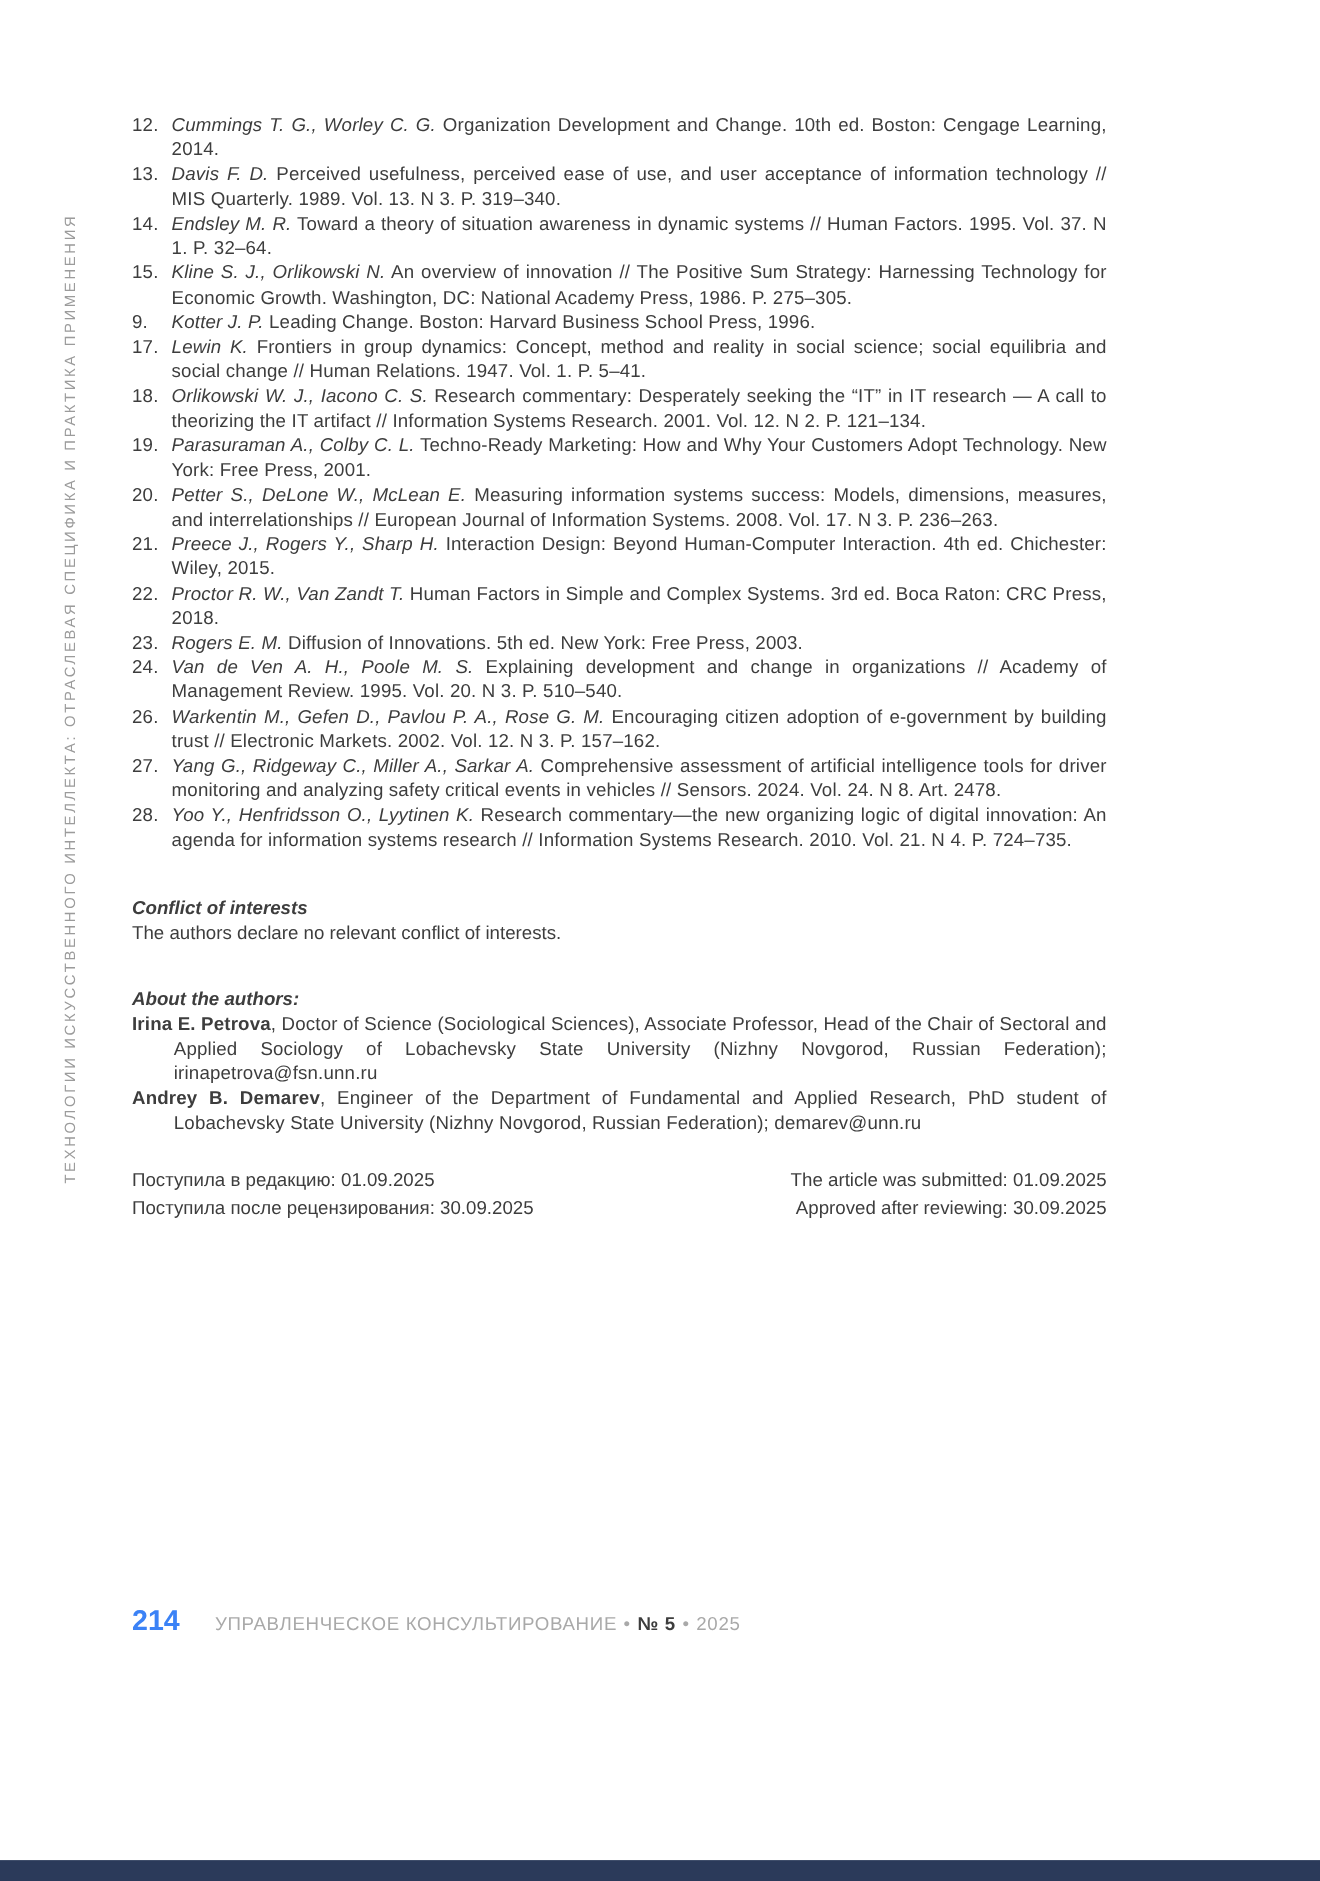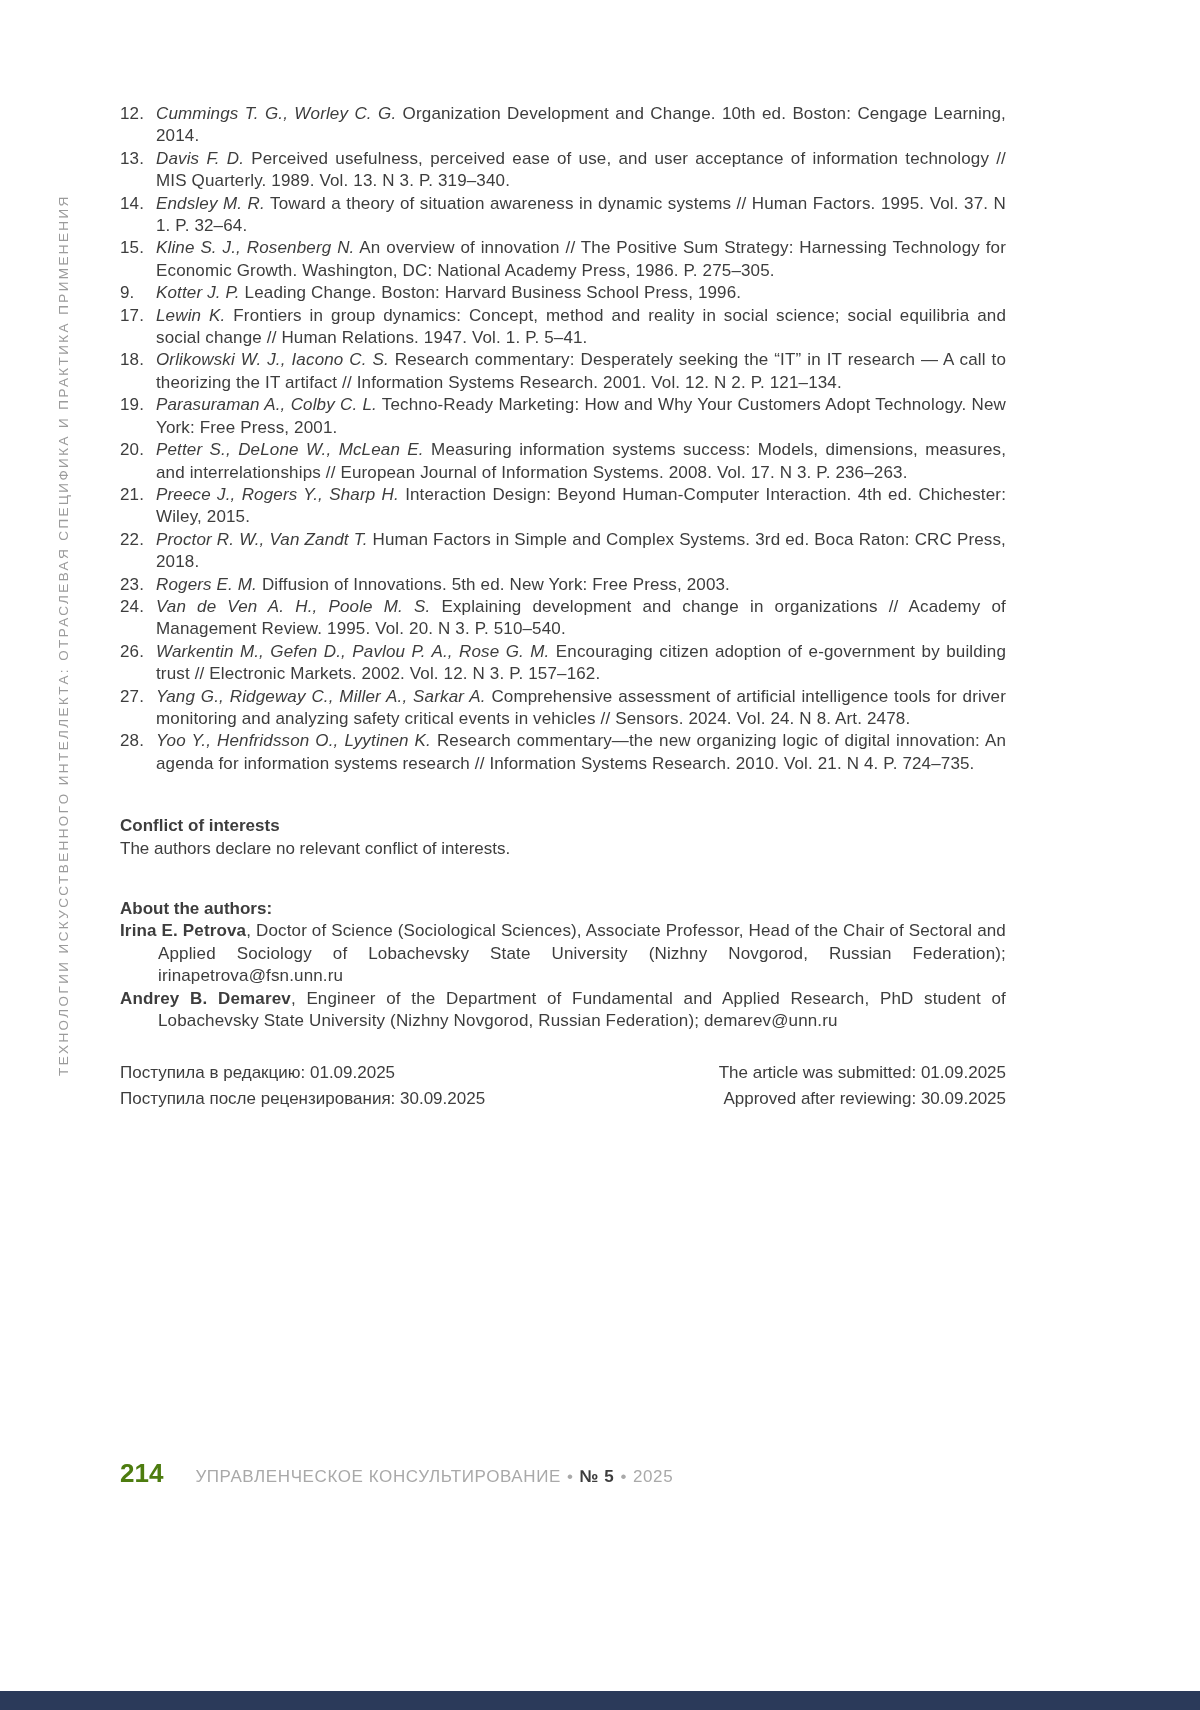--- a/index.html
+++ b/index.html
@@ -41,20 +41,21 @@
     letter-spacing:0.15px;
     text-align:justify;
   }
   .ref-item { padding-left:36px; }
   .ref-num { display:inline-block; width:36px; margin-left:-36px; }
   .ref-authors { font-style:italic; }
 
   .sec-heading {
     font-size:17px;
     font-weight:bold;
+    font-style:italic;
     line-height:22.4px;
   }
   .conflict { margin-top:40px; }
   .conflict p { font-size:17px; line-height:22.4px; }
 
   .about { margin-top:38px; }
   .author-entry {
     font-size:17px;
     line-height:22.4px;
     letter-spacing:0.15px;
@@ -76,21 +77,21 @@
     position:absolute;
     left:120px;
     top:1458px;
     width:886px;
     display:flex;
     align-items:baseline;
   }
   .page-number {
     font-size:26px;
     font-weight:bold;
-    color:#4d7c0f;
+    color:#3b82f6;
   }
   .journal-line {
     margin-left:32px;
     font-size:17px;
     letter-spacing:0.6px;
     color:#a9a9a9;
     white-space:nowrap;
   }
   .journal-line .sep { margin:0 6px; color:#a9a9a9; }
   .journal-line .issue { color:#3d3d3d; font-weight:bold; }
@@ -108,21 +109,21 @@
 <div class="page">
 
   <div class="sidebar-vertical">ТЕХНОЛОГИИ ИСКУССТВЕННОГО ИНТЕЛЛЕКТА: ОТРАСЛЕВАЯ СПЕЦИФИКА И ПРАКТИКА ПРИМЕНЕНИЯ</div>
 
   <main class="content">
 
     <ol class="references" id="refs">
         <li class="ref-item"><span class="ref-num">12.</span><span class="ref-authors">Cummings T. G., Worley C. G.</span> <span>Organization Development and Change. 10th ed. Boston: Cengage Learning, 2014.</span></li>
         <li class="ref-item"><span class="ref-num">13.</span><span class="ref-authors">Davis F. D.</span> <span>Perceived usefulness, perceived ease of use, and user acceptance of information technology // MIS Quarterly. 1989. Vol. 13. N 3. P. 319–340.</span></li>
         <li class="ref-item"><span class="ref-num">14.</span><span class="ref-authors">Endsley M. R.</span> <span>Toward a theory of situation awareness in dynamic systems // Human Factors. 1995. Vol. 37. N 1. P. 32–64.</span></li>
-        <li class="ref-item"><span class="ref-num">15.</span><span class="ref-authors">Kline S. J., Rosenberg N.</span> <span>An overview of innovation // The Positive Sum Strategy: Harnessing Technology for Economic Growth. Washington, DC: National Academy Press, 1986. P. 275–305.</span></li>
+        <li class="ref-item"><span class="ref-num">15.</span><span class="ref-authors">Kline S. J., Orlikowski N.</span> <span>An overview of innovation // The Positive Sum Strategy: Harnessing Technology for Economic Growth. Washington, DC: National Academy Press, 1986. P. 275–305.</span></li>
         <li class="ref-item"><span class="ref-num">9.</span><span class="ref-authors">Kotter J. P.</span> <span>Leading Change. Boston: Harvard Business School Press, 1996.</span></li>
         <li class="ref-item"><span class="ref-num">17.</span><span class="ref-authors">Lewin K.</span> <span>Frontiers in group dynamics: Concept, method and reality in social science; social equilibria and social change // Human Relations. 1947. Vol. 1. P. 5–41.</span></li>
         <li class="ref-item"><span class="ref-num">18.</span><span class="ref-authors">Orlikowski W. J., Iacono C. S.</span> <span>Research commentary: Desperately seeking the “IT” in IT research — A call to theorizing the IT artifact // Information Systems Research. 2001. Vol. 12. N 2. P. 121–134.</span></li>
         <li class="ref-item"><span class="ref-num">19.</span><span class="ref-authors">Parasuraman A., Colby C. L.</span> <span>Techno-Ready Marketing: How and Why Your Customers Adopt Technology. New York: Free Press, 2001.</span></li>
         <li class="ref-item"><span class="ref-num">20.</span><span class="ref-authors">Petter S., DeLone W., McLean E.</span> <span>Measuring information systems success: Models, dimensions, measures, and interrelationships // European Journal of Information Systems. 2008. Vol. 17. N 3. P. 236–263.</span></li>
         <li class="ref-item"><span class="ref-num">21.</span><span class="ref-authors">Preece J., Rogers Y., Sharp H.</span> <span>Interaction Design: Beyond Human-Computer Interaction. 4th ed. Chichester: Wiley, 2015.</span></li>
         <li class="ref-item"><span class="ref-num">22.</span><span class="ref-authors">Proctor R. W., Van Zandt T.</span> <span>Human Factors in Simple and Complex Systems. 3rd ed. Boca Raton: CRC Press, 2018.</span></li>
         <li class="ref-item"><span class="ref-num">23.</span><span class="ref-authors">Rogers E. M.</span> <span>Diffusion of Innovations. 5th ed. New York: Free Press, 2003.</span></li>
         <li class="ref-item"><span class="ref-num">24.</span><span class="ref-authors">Van de Ven A. H., Poole M. S.</span> <span>Explaining development and change in organizations // Academy of Management Review. 1995. Vol. 20. N 3. P. 510–540.</span></li>
         <li class="ref-item"><span class="ref-num">26.</span><span class="ref-authors">Warkentin M., Gefen D., Pavlou P. A., Rose G. M.</span> <span>Encouraging citizen adoption of e-government by building trust // Electronic Markets. 2002. Vol. 12. N 3. P. 157–162.</span></li>

